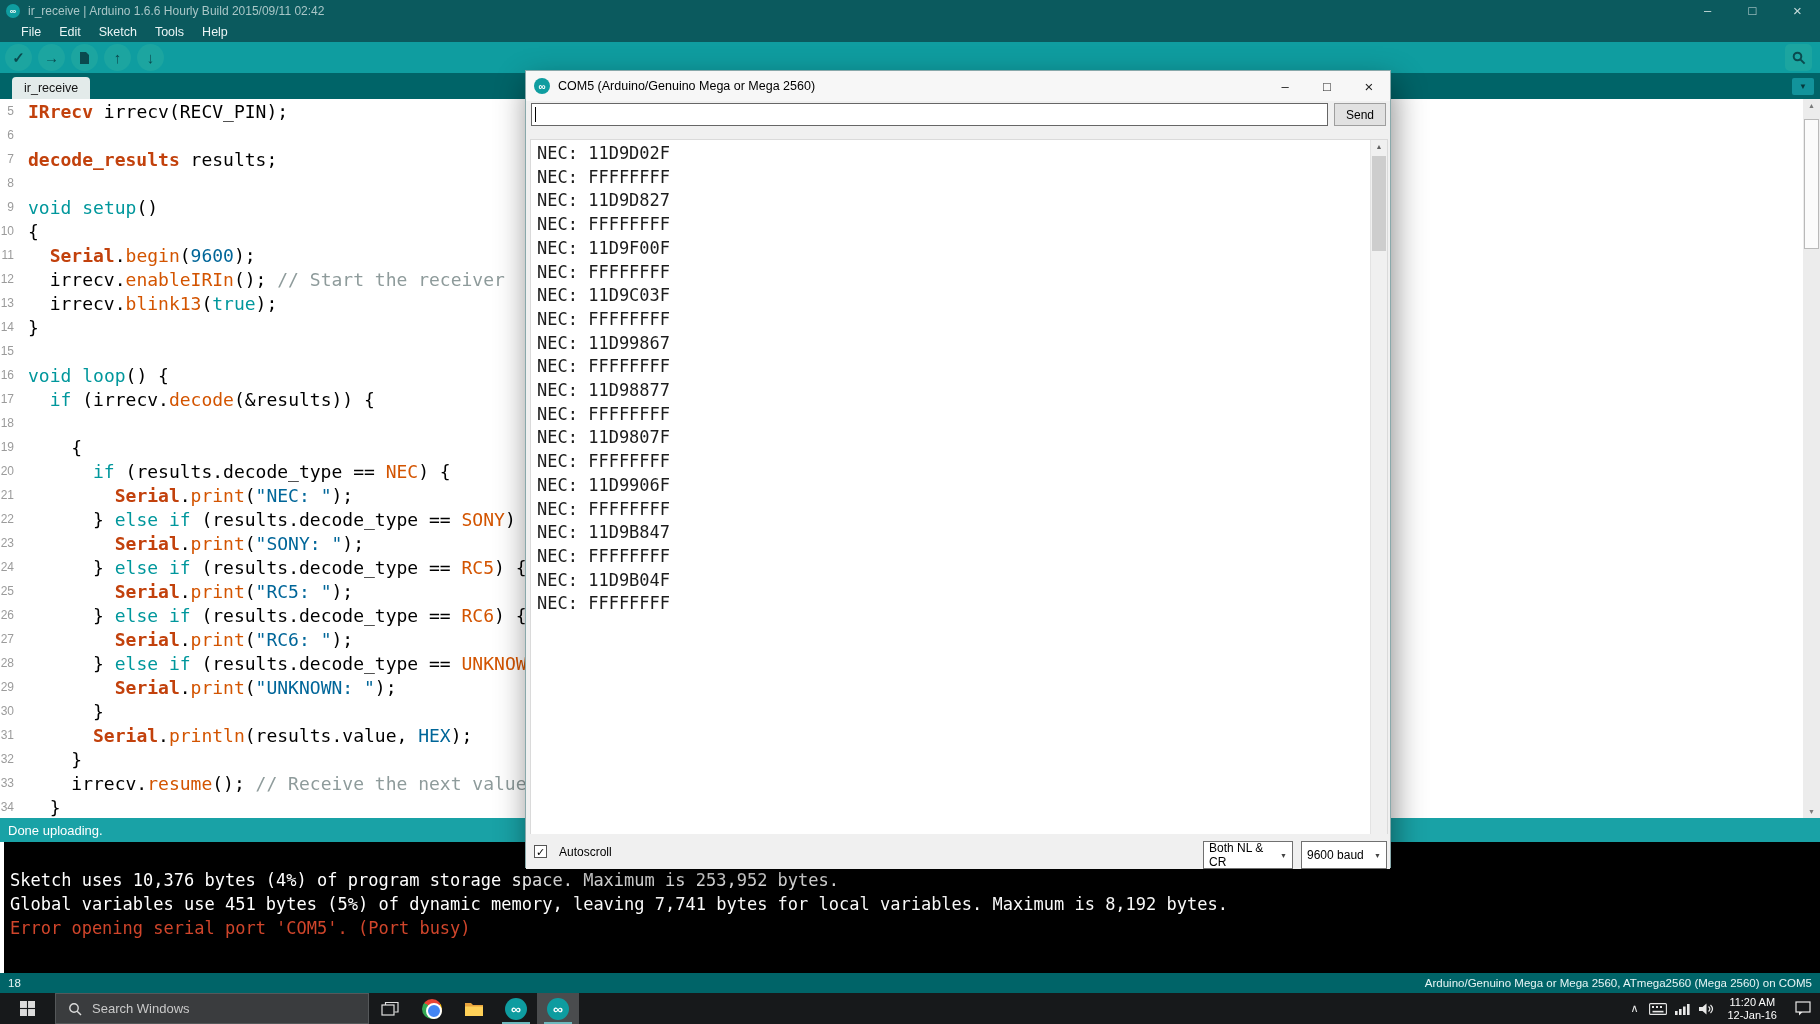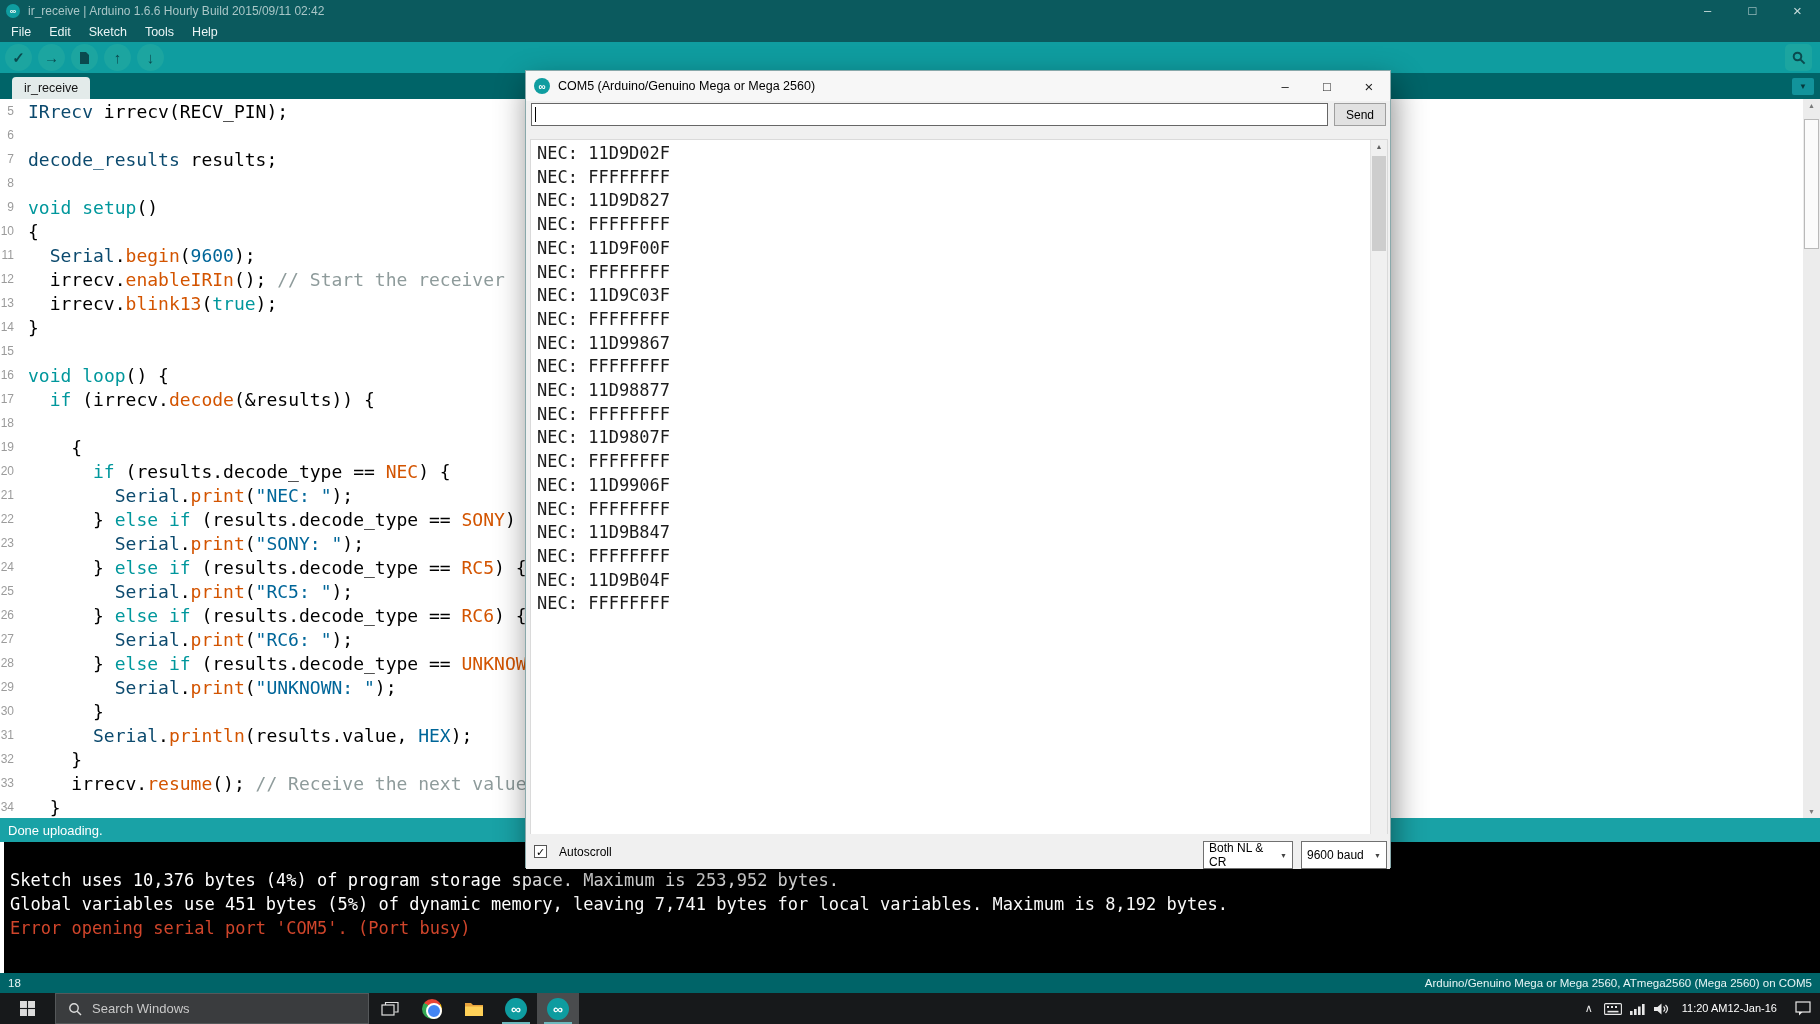--- a/index.html
+++ b/index.html
@@ -11,21 +11,21 @@
   .titlebar{position:absolute;left:0;top:0;width:100%;height:21px;background:#0B5A5E;
             display:flex;align-items:center;color:#A9C6C7;font-size:12px;z-index:1}
   .app-ico{width:14px;height:14px;border-radius:50%;background:#0F9DA0;color:#fff;
            display:flex;align-items:center;justify-content:center;font-size:9px;font-weight:bold;flex:none}
   .titlebar .app-ico{margin-left:6px}
   .title-text{margin-left:8px;white-space:nowrap}
   .caption{margin-left:auto;display:flex;height:100%}
   .cap-btn{width:45px;display:flex;align-items:center;justify-content:center;color:#C9DCDC;font-size:13px}
 
   .menubar{position:absolute;left:0;top:21px;width:100%;height:21px;background:#0B5A5E;
-           display:flex;align-items:center;padding-left:2px;z-index:1}
+           display:flex;align-items:center;padding-left:12px;z-index:1}
   .menu-item{color:#EAF4F4;font-size:12.5px;padding:0 9px}
 
   .toolbar{position:absolute;left:0;top:42px;width:100%;height:31px;background:#0F9DA0;z-index:1}
   .tb-btn{position:absolute;top:2px;width:27px;height:27px;border-radius:50%;background:#1CA5A0;
           display:flex;align-items:center;justify-content:center;color:#0A4A4E;font-weight:bold;font-size:15px}
   .tb-serial{position:absolute;right:8px;top:2px;width:27px;height:27px;border-radius:5px;background:#1CA5A0;
              display:flex;align-items:center;justify-content:center}
 
   .tabbar{position:absolute;left:0;top:73px;width:100%;height:26px;background:#006468;z-index:1}
   .tab{position:absolute;left:12px;top:4px;height:22px;padding:0 12px;background:#E3EBEA;
@@ -33,21 +33,21 @@
   .tab-menu{position:absolute;right:6px;top:5px;width:22px;height:17px;background:#12939B;border-radius:2px;
             display:flex;align-items:center;justify-content:center;color:#06383C;font-size:8px}
 
   
   .editor{position:absolute;left:0;top:99px;width:100%;height:719px;background:#fff;overflow:hidden;z-index:1}
   .code-line{display:flex;align-items:center;height:24px}
   .ln{width:22px;text-align:right;padding-right:8px;font-size:12px;color:#9B9B9B;flex:none}
   .code-text{font-family:"DejaVu Sans Mono",monospace;font-size:18px;white-space:pre;margin-left:6px}
   .tok-p{color:#000}
   .tok-k{color:#00979C}
-  .tok-t{color:#0c4a6e;font-weight:normal}
+  .tok-t{color:#c2410c;font-weight:bold}
   .tok-f{color:#D35400}
   .tok-s{color:#006699}
   .tok-c{color:#8E9B9B}
 
   .ed-scrollbar{position:absolute;right:0;top:99px;width:17px;height:719px;background:#ECECEC;z-index:2}
   .ed-arrow{position:absolute;left:0;width:17px;text-align:center;font-size:7px;color:#7A7A7A}
   .ed-thumb{position:absolute;top:20px;left:1px;width:15px;height:130px;background:#FBFBFB;border:1px solid #B9B9B9}
 
   
   .statusbar{position:absolute;left:0;top:818px;width:100%;height:24px;background:#19A2A6;
@@ -103,21 +103,21 @@
   .tb-tile.active{background:#4A4C4E}
   .underline{position:absolute;bottom:0;left:7px;right:7px;height:2px;background:#6FB8BD}
   .ard-ico{width:22px;height:22px;border-radius:50%;background:#0E9CA0;color:#fff;
            display:flex;align-items:center;justify-content:center;font-size:14px;font-weight:bold}
   .chrome-ico{width:20px;height:20px;border-radius:50%;position:relative;
               background:conic-gradient(from -50deg,#EA4335 0 110deg,#FBBC05 0 230deg,#34A853 0 360deg)}
   .chrome-ico::after{content:"";position:absolute;left:4px;top:4px;width:12px;height:12px;border-radius:50%;
                      background:#4285F4;border:2px solid #fff}
   .tray{margin-left:auto;display:flex;align-items:stretch}
   .tray-item{display:flex;align-items:center;justify-content:center;width:24px;color:#E8E8E8;font-size:11px}
-  .tray-clock{display:flex;flex-direction:row;align-items:center;justify-content:center;color:#fff;
+  .tray-clock{display:flex;flex-direction:column;align-items:center;justify-content:center;color:#fff;
               font-size:11px;line-height:13px;padding:12px 9px;text-align:center;white-space:nowrap}
   .tray-ac{width:34px;display:flex;align-items:center;justify-content:center}
 </style>
 </head>
 <body>
 
 <div id="root">
 
   <div class="titlebar">
     <span class="app-ico">∞</span>

